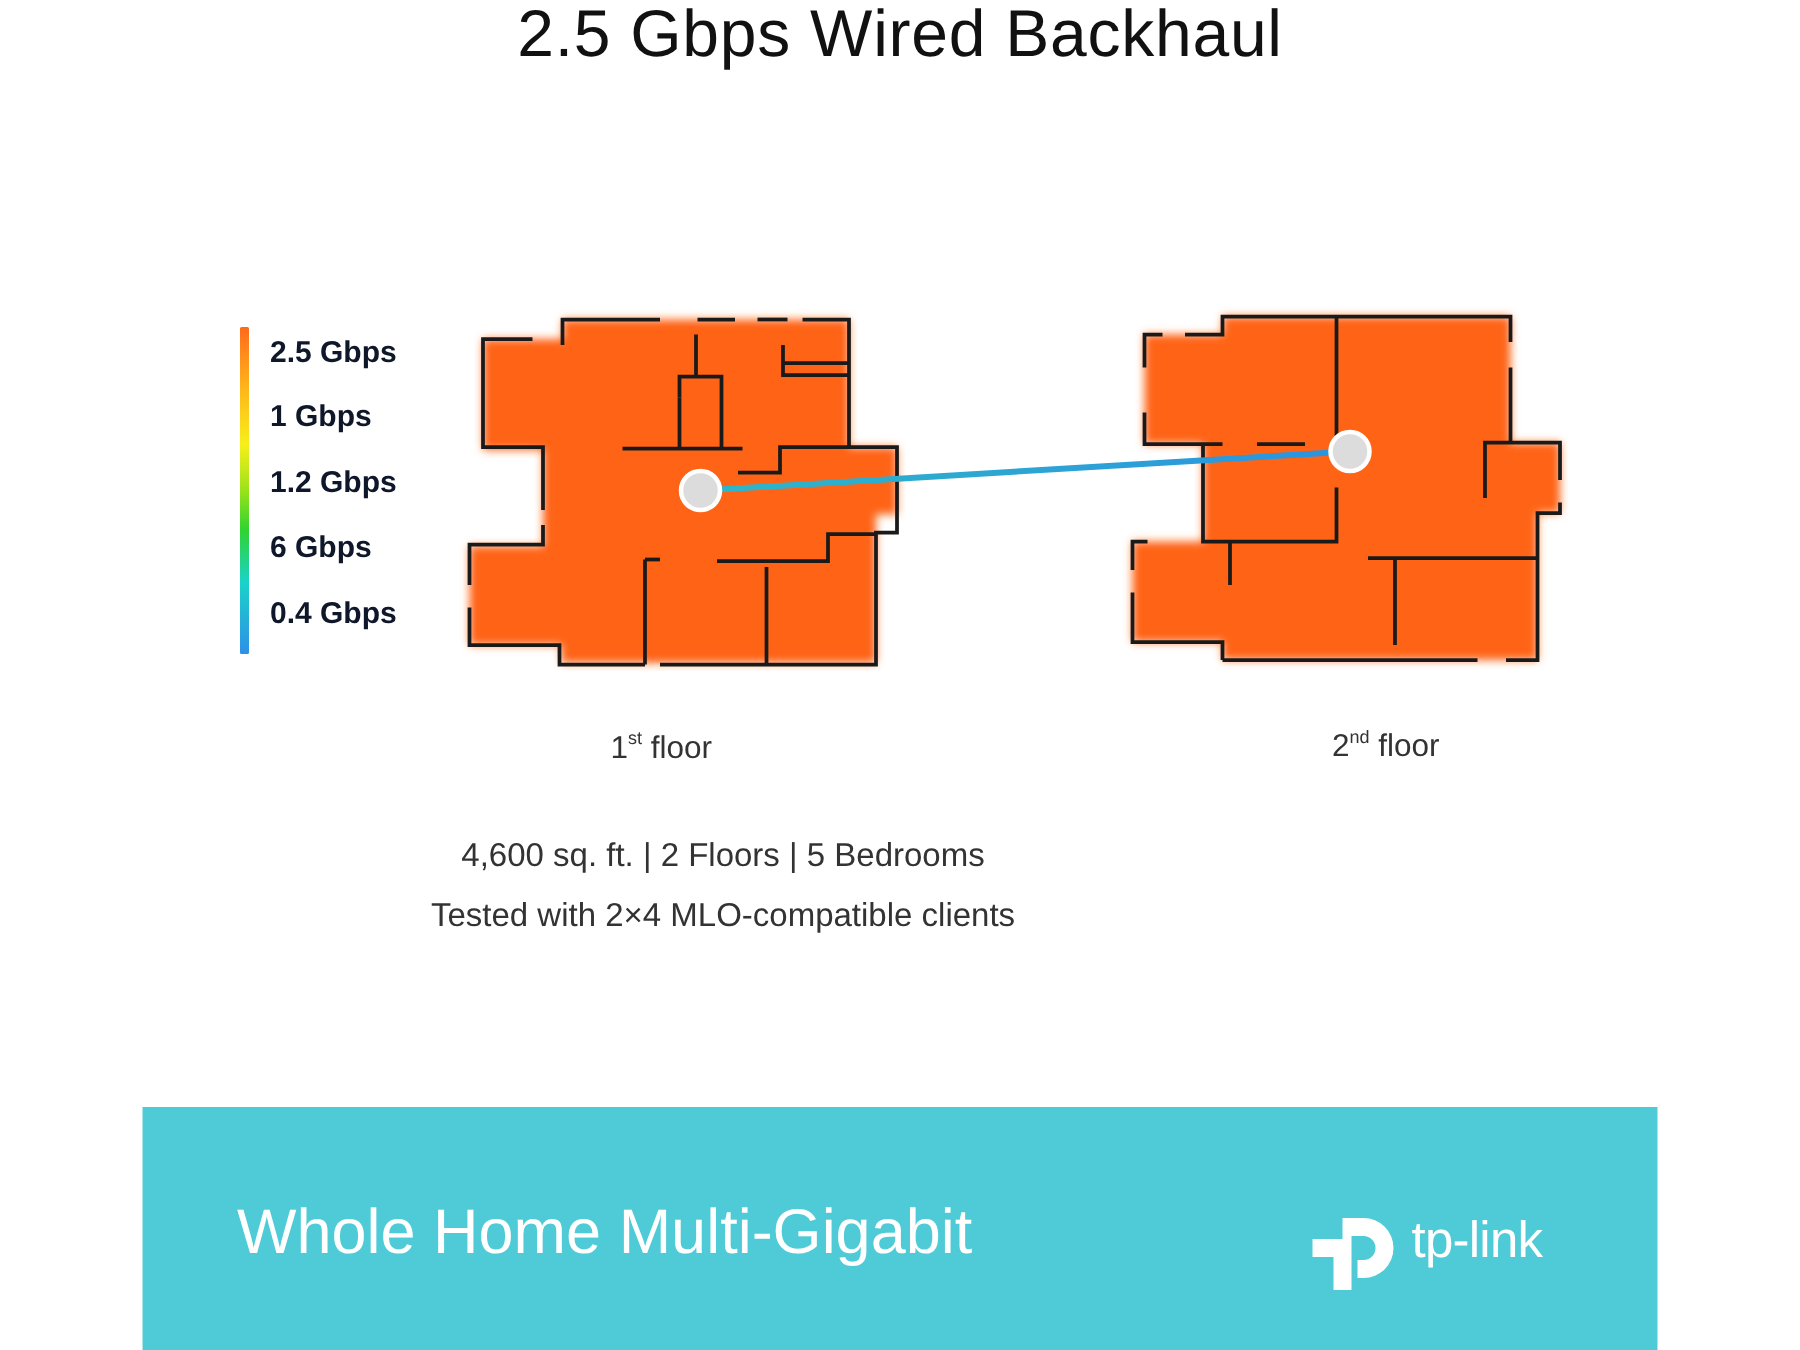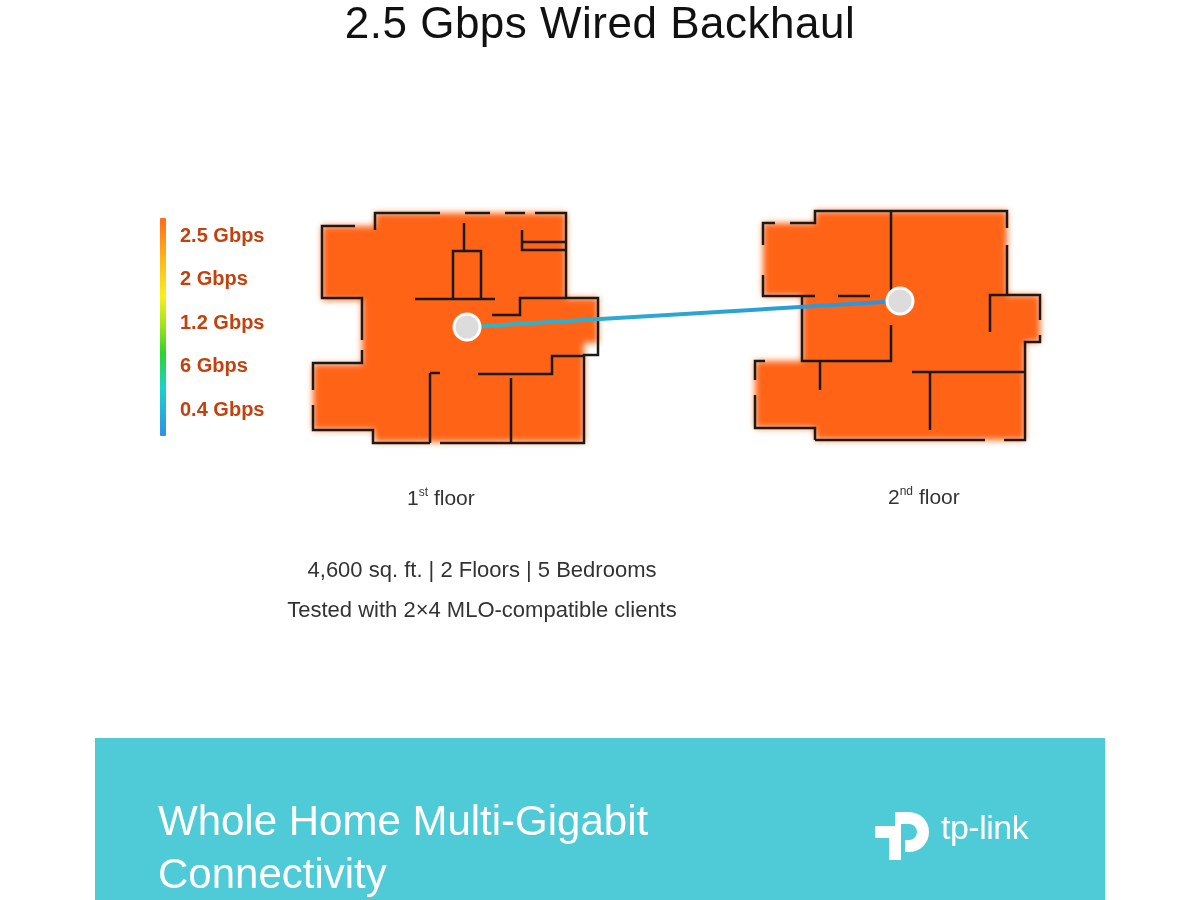--- a/index.html
+++ b/index.html
@@ -2,38 +2,38 @@
 <html><head>
 <meta charset="utf-8">
 <style>
   html, body { margin:0; padding:0; }
   body { width:1200px; height:900px; background:#ffffff; position:relative; overflow:hidden;
          font-family:"Liberation Sans", sans-serif; color:#222; }
   .title { position:absolute; top:-2px; left:0; width:1200px; text-align:center;
            font-size:44px; font-weight:400; color:#111; letter-spacing:0.5px; }
   .legend-bar { position:absolute; left:160px; top:218px; width:6px; height:218px; border-radius:1px;
     background:linear-gradient(to bottom,#ff6a1a 0%,#ffb31a 18%,#f7f01a 36%,#9be21a 50%,#2fd32f 62%,#1ad3c9 78%,#2f8fe8 100%); }
-  .legend-label { position:absolute; left:180px; font-size:20px; font-weight:700; color:#c2410c; }
+  .legend-label { position:absolute; left:180px; font-size:20px; font-weight:700; color:#0f172a; }
   .plan { position:absolute; }
   .floor-label { position:absolute; font-size:21px; color:#333;margin-top:11px; }
   .floor-label sup { font-size:12px; vertical-align:9px; }
   .stats { position:absolute; left:0; width:964px; text-align:center; font-size:22px; color:#333; }
   .banner { position:absolute; left:95px; top:738px; width:1010px; height:170px; background:#4ecbd6; }
-  .banner-text { position:absolute; left:63px; top:56px; font-size:42px; color:#ffffff; line-height:53px; }
+  .banner-text { position:absolute; left:63px; top:56px; font-size:42px; color:#ffffff; line-height:53px;text-align:right; }
   .logo { position:absolute; left:778px; top:70px; display:flex; align-items:flex-start; }
   .logo-text { color:#fff; font-size:34px; font-weight:400; margin-left:6px; letter-spacing:-0.5px; }
 </style>
 </head>
 <body>
 
 <div class="title">2.5 Gbps Wired Backhaul</div>
 
 <div class="legend-bar"></div>
 <div class="legend-label" style="top:224px">2.5 Gbps</div>
-<div class="legend-label" style="top:267px">2 Gbps</div>
+<div class="legend-label" style="top:267px">1 Gbps</div>
 <div class="legend-label" style="top:311px">1.2 Gbps</div>
 <div class="legend-label" style="top:354px">6 Gbps</div>
 <div class="legend-label" style="top:398px">0.4 Gbps</div>
 
 <svg class="plan" style="left:0;top:0" width="1200" height="520">
   <defs>
     <filter id="soft" x="-5%" y="-5%" width="110%" height="110%">
         <feGaussianBlur stdDeviation="3"></feGaussianBlur>
       </filter>
     <linearGradient id="link" x1="0" x2="1" y1="0" y2="0">
@@ -94,21 +94,20 @@
 
 <div class="floor-label" style="left:407px;top:474px"><span>1</span><sup>st</sup> <span>floor</span></div>
 <div class="floor-label" style="left:888px;top:473px"><span>2</span><sup>nd</sup> <span>floor</span></div>
 
 <div class="stats" style="top:557px">4,600 sq. ft. | 2 Floors | 5 Bedrooms</div>
 <div class="stats" style="top:597px">Tested with 2×4 MLO-compatible clients</div>
 
 <div class="banner">
   <div class="banner-text">
     <div>Whole Home Multi-Gigabit</div>
-    <div>Connectivity</div>
   </div>
   <div class="logo">
     <svg width="62" height="56" viewBox="0 0 62 56">
       <path d="M22 4 h14 a20 20 0 0 1 0 40 h-4 v-12 h4 a8 8 0 0 0 0-16 h-8 v36 h-12 v-22 h-14 v-12 h20 z" fill="#ffffff"></path>
     </svg>
     <span class="logo-text">tp-link</span>
   </div>
 </div>
 
 </body></html>

